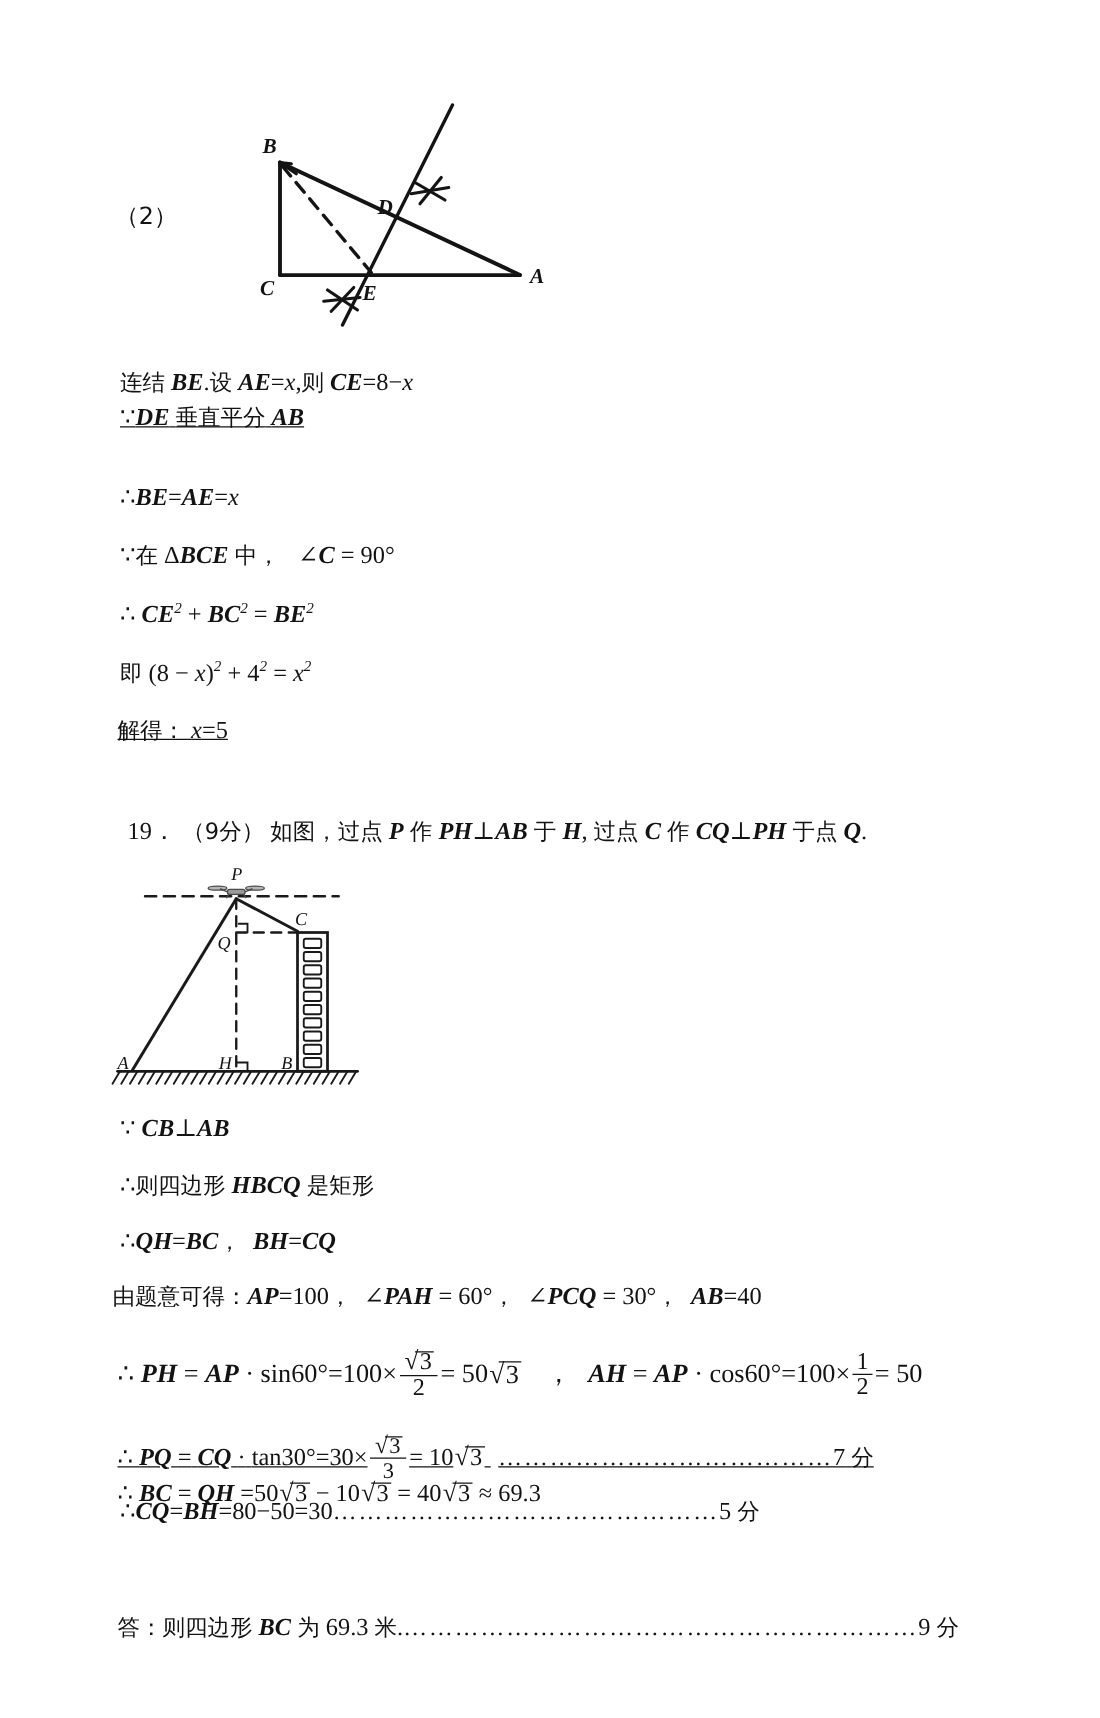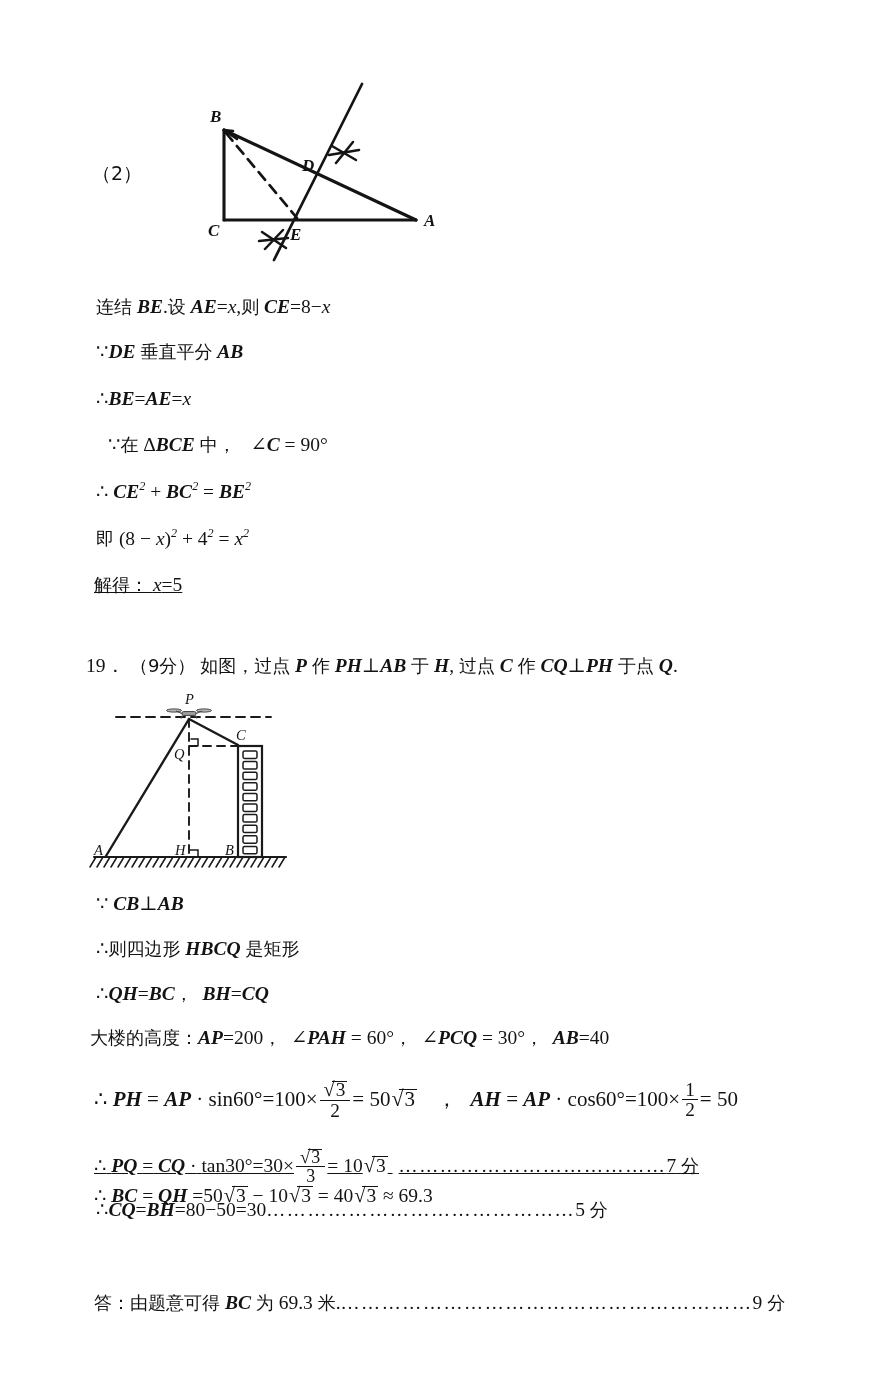--- a/index.html
+++ b/index.html
@@ -116,49 +116,49 @@
   </div>
 
   <div class="line cn" style="left:92px; top:163px; font-size:19px;">（2）</div>
 
   <div class="line" style="left:96px; top:296px;">
     <span class="cn">连结</span> <span class="it">BE</span><span class="up">.</span><span class="cn">设</span>
     <span class="it">AE</span><span class="up">=</span><span class="itl">x</span><span class="up">,</span><span class="cn">则</span>
     <span class="it">CE</span><span class="up">=8−</span><span class="itl">x</span>
   </div>
 
-  <div class="line" style="left:96px; top:341px;">
+  <div class="line" style="left:96px; top:324px;text-decoration:underline;">
     <span class="up">∵</span><span class="it">DE</span> <span class="cn">垂直平分</span> <span class="it">AB</span>
   </div>
 
   <div class="line" style="left:96px; top:388px;">
     <span class="up">∴</span><span class="it">BE</span><span class="up">=</span><span class="it">AE</span><span class="up">=</span><span class="itl">x</span>
   </div>
 
-  <div class="line" style="left:108px; top:434px;">
+  <div class="line" style="left:96px; top:434px;">
     <span class="up">∵</span><span class="cn">在</span> <span class="up">Δ</span><span class="it">BCE</span> <span class="cn">中，</span>
     &nbsp;&nbsp;<span class="up">∠</span><span class="it">C</span> <span class="up">=</span> <span class="up">90°</span>
   </div>
 
   <div class="line" style="left:96px; top:480px;">
     <span class="up">∴</span>&nbsp;<span class="it">CE</span><sup class="exp">2</sup> <span class="up">+</span>
     <span class="it">BC</span><sup class="exp">2</sup> <span class="up">=</span> <span class="it">BE</span><sup class="exp">2</sup>
   </div>
 
   <div class="line" style="left:96px; top:527px;">
     <span class="cn">即</span> <span class="up">(8 −</span> <span class="itl">x</span><span class="up">)</span><sup class="exp">2</sup>
     <span class="up">+ 4</span><sup class="exp">2</sup> <span class="up">=</span> <span class="itl">x</span><sup class="exp">2</sup>
   </div>
 
   <div class="line" style="left:94px; top:574px;text-decoration:underline;">
     <span class="cn">解得：</span>&nbsp;<span class="itl">x</span><span class="up">=5</span>
   </div>
 
 
-  <div class="line" style="left:86px; top:655px;">
+  <div class="line" style="left:102px; top:655px;">
     <span class="up">19．</span>
     <span class="cn">（9分）</span>
     <span class="cn">如图，过点</span> <span class="it">P</span> <span class="cn">作</span>
     <span class="it">PH</span><span class="up">⊥</span><span class="it">AB</span> <span class="cn">于</span>
     <span class="it">H</span><span class="up">,</span> <span class="cn">过点</span> <span class="it">C</span>
     <span class="cn">作</span> <span class="it">CQ</span><span class="up">⊥</span><span class="it">PH</span>
     <span class="cn">于点</span> <span class="it">Q</span><span class="up">.</span>
   </div>
 
   <div class="figure" style="left:86px; top:690px; width:300px; height:185px;">
@@ -257,21 +257,21 @@
   <div class="line" style="left:96px; top:938px;">
     <span class="up">∴</span><span class="cn">则四边形</span> <span class="it">HBCQ</span> <span class="cn">是矩形</span>
   </div>
 
   <div class="line" style="left:96px; top:983px;">
     <span class="up">∴</span><span class="it">QH</span><span class="up">=</span><span class="it">BC</span><span class="cn">，</span>
     &nbsp;<span class="it">BH</span><span class="up">=</span><span class="it">CQ</span>
   </div>
 
   <div class="line" style="left:90px; top:1027px;">
-    <span class="cn">大楼的高度：</span><span class="it">AP</span><span class="up">=200</span><span class="cn">，</span>
+    <span class="cn">由题意可得：</span><span class="it">AP</span><span class="up">=100</span><span class="cn">，</span>
     &nbsp;<span class="up">∠</span><span class="it">PAH</span> <span class="up">= 60°</span><span class="cn">，</span>
     &nbsp;<span class="up">∠</span><span class="it">PCQ</span> <span class="up">= 30°</span><span class="cn">，</span>
     &nbsp;<span class="it">AB</span><span class="up">=40</span>
   </div>
 
   <div class="line" style="left:94px; top:1080px; font-size:21px;">
     <span class="up">∴</span>&nbsp;<span class="it">PH</span> <span class="up">=</span>
     <span class="it">AP</span> <span class="up">·</span> <span class="up">sin60°=100×</span><span class="frac"><span class="num"><span class="rad"><span class="sym">√</span><span class="bar"></span><span class="val">3</span></span></span><span class="den">2</span></span><span class="up">= 50</span><span class="rad"><span class="sym">√</span><span class="bar"></span><span class="val">3</span></span>
     <span style="display:inline-block;width:14px;"></span><span class="up">，</span>
     <span style="display:inline-block;width:8px;"></span><span class="it">AH</span> <span class="up">=</span>
@@ -290,17 +290,17 @@
 
   <div class="line" style="left:94px; top:1184px;">
     <span class="up">∴</span>&nbsp;<span class="it">BC</span> <span class="up">=</span> <span class="it">QH</span>
     <span class="up">=50</span><span class="rad"><span class="sym">√</span><span class="bar"></span><span class="val">3</span></span>
     <span class="up">− 10</span><span class="rad"><span class="sym">√</span><span class="bar"></span><span class="val">3</span></span>
     <span class="up">= 40</span><span class="rad"><span class="sym">√</span><span class="bar"></span><span class="val">3</span></span>
     <span class="up">≈ 69.3</span>
   </div>
 
   <div class="line" style="left:94px; top:1292px;">
-    <span class="cn">答：由题意可得</span> <span class="it">BC</span> <span class="cn">为</span>
+    <span class="cn">答：则四边形</span> <span class="it">BC</span> <span class="cn">为</span>
     <span class="up">69.3</span> <span class="cn">米</span><span class="up">.</span><span class="dots">……………………………………………………</span><span class="up">9</span>&nbsp;<span class="cn">分</span>
   </div>
 
 </div>
 
 </body></html>

